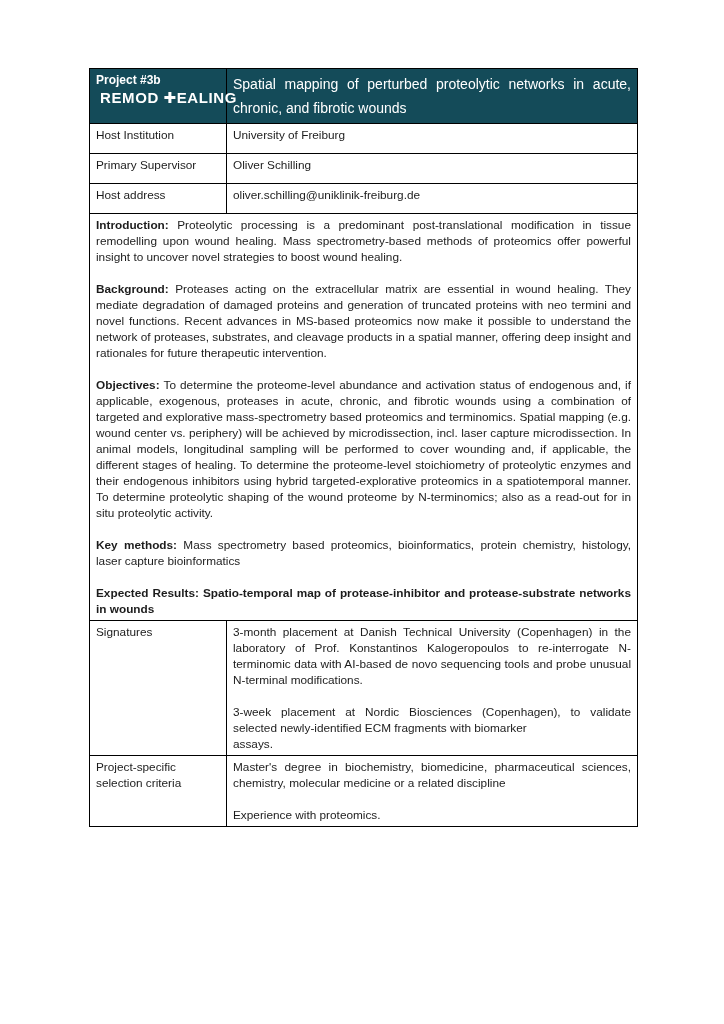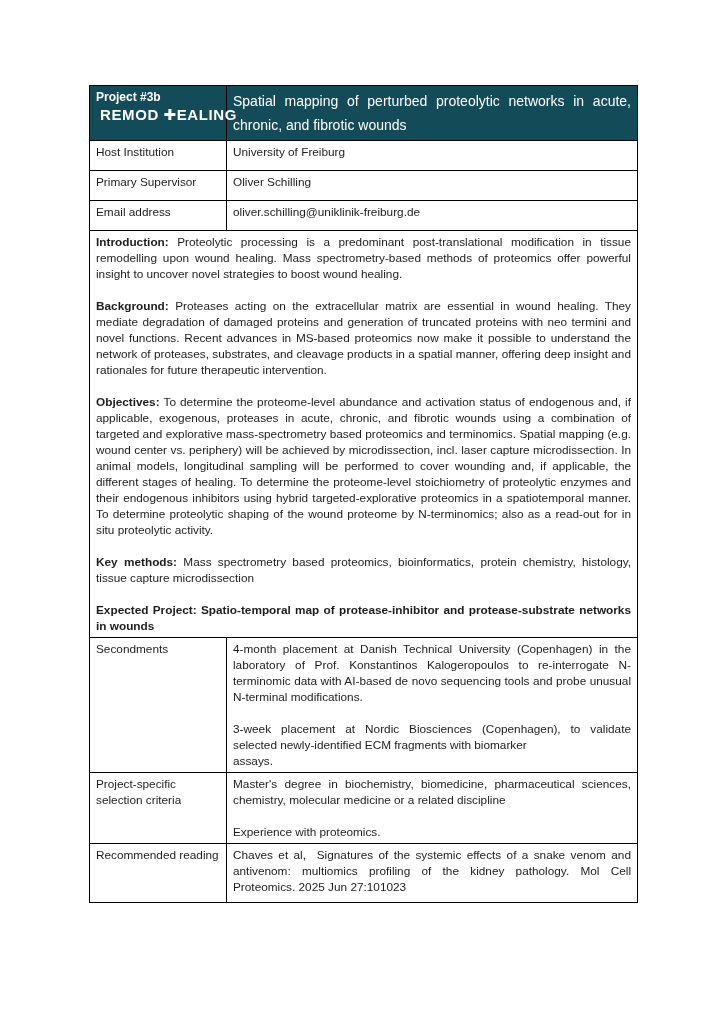--- a/index.html
+++ b/index.html
@@ -9,21 +9,21 @@
     width: 724px;
     height: 1024px;
     background: #ffffff;
     font-family: "Liberation Sans", "DejaVu Sans", sans-serif;
     color: #1c1c1c;
     overflow: hidden;
   }
   table.doc-table {
     position: absolute;
     left: 89px;
-    top: 85px;
+    top: 68px;
     width: 548px;
     border-collapse: collapse;
     table-layout: fixed;
   }
   table.doc-table td {
     border: 1px solid #000000;
     vertical-align: top;
     font-size: 11.8px;
     line-height: 16px;
     padding: 3px 6px 3px 6px;
@@ -113,53 +113,47 @@
 
     <tr class="info-row">
       <td class="label-cell">Host Institution</td>
       <td class="value-cell">University of Freiburg</td>
     </tr>
     <tr class="info-row">
       <td class="label-cell">Primary Supervisor</td>
       <td class="value-cell">Oliver Schilling</td>
     </tr>
     <tr class="info-row">
-      <td class="label-cell">Email address</td>
+      <td class="label-cell">Host address</td>
       <td class="value-cell">oliver.schilling@uniklinik-freiburg.de</td>
     </tr>
 
     <tr>
       <td class="description-cell" colspan="2">
         <p class="para"><b>Introduction:</b><span> Proteolytic processing is a predominant post-translational modification in tissue remodelling upon wound healing. Mass spectrometry-based methods of proteomics offer powerful insight to uncover novel strategies to boost wound healing.</span></p>
         <p class="para"><b>Background:</b><span> Proteases acting on the extracellular matrix are essential in wound healing. They mediate degradation of damaged proteins and generation of truncated proteins with neo termini and novel functions. Recent advances in MS-based proteomics now make it possible to understand the network of proteases, substrates, and cleavage products in a spatial manner, offering deep insight and rationales for future therapeutic intervention.</span></p>
         <p class="para"><b>Objectives:</b><span> To determine the proteome-level abundance and activation status of endogenous and, if applicable, exogenous, proteases in acute, chronic, and fibrotic wounds using a combination of targeted and explorative mass-spectrometry based proteomics and terminomics. Spatial mapping (e.g. wound center vs. periphery) will be achieved by microdissection, incl. laser capture microdissection. In animal models, longitudinal sampling will be performed to cover wounding and, if applicable, the different stages of healing. To determine the proteome-level stoichiometry of proteolytic enzymes and their endogenous inhibitors using hybrid targeted-explorative proteomics in a spatiotemporal manner. To determine proteolytic shaping of the wound proteome by N-terminomics; also as a read-out for in situ proteolytic activity.</span></p>
-        <p class="para"><b>Key methods:</b><span> Mass spectrometry based proteomics, bioinformatics, protein chemistry, histology, tissue capture microdissection</span></p>
-        <p class="para"><b>Expected Project:</b><b> Spatio-temporal map of protease-inhibitor and protease-substrate networks in wounds</b></p>
+        <p class="para"><b>Key methods:</b><span> Mass spectrometry based proteomics, bioinformatics, protein chemistry, histology, laser capture bioinformatics</span></p>
+        <p class="para"><b>Expected Results:</b><b> Spatio-temporal map of protease-inhibitor and protease-substrate networks in wounds</b></p>
       </td>
     </tr>
 
     <tr class="secondments-row">
-      <td class="label-cell">Secondments</td>
+      <td class="label-cell">Signatures</td>
       <td class="value-cell">
-        <p class="para">4-month placement at Danish Technical University (Copenhagen) in the laboratory of Prof. Konstantinos Kalogeropoulos to re-interrogate N-terminomic data with AI-based de novo sequencing tools and probe unusual N-terminal modifications.</p>
+        <p class="para">3-month placement at Danish Technical University (Copenhagen) in the laboratory of Prof. Konstantinos Kalogeropoulos to re-interrogate N-terminomic data with AI-based de novo sequencing tools and probe unusual N-terminal modifications.</p>
         <p class="para">3-week placement at Nordic Biosciences (Copenhagen), to validate selected newly-identified ECM fragments with biomarker
 assays.</p>
       </td>
     </tr>
 
     <tr class="criteria-row">
       <td class="label-cell">Project-specific selection criteria</td>
       <td class="value-cell">
         <p class="para">Master's degree in biochemistry, biomedicine, pharmaceutical sciences, chemistry, molecular medicine or a related discipline</p>
         <p class="para">Experience with proteomics.</p>
       </td>
     </tr>
 
-    <tr class="reading-row">
-      <td class="label-cell">Recommended reading</td>
-      <td class="value-cell">
-        <p class="para">Chaves et al,  Signatures of the systemic effects of a snake venom and antivenom: multiomics profiling of the kidney pathology. Mol Cell Proteomics. 2025 Jun 27:101023</p>
-      </td>
-    </tr>
 
   </tbody>
     </table>
 </div>
 
 </body></html>

